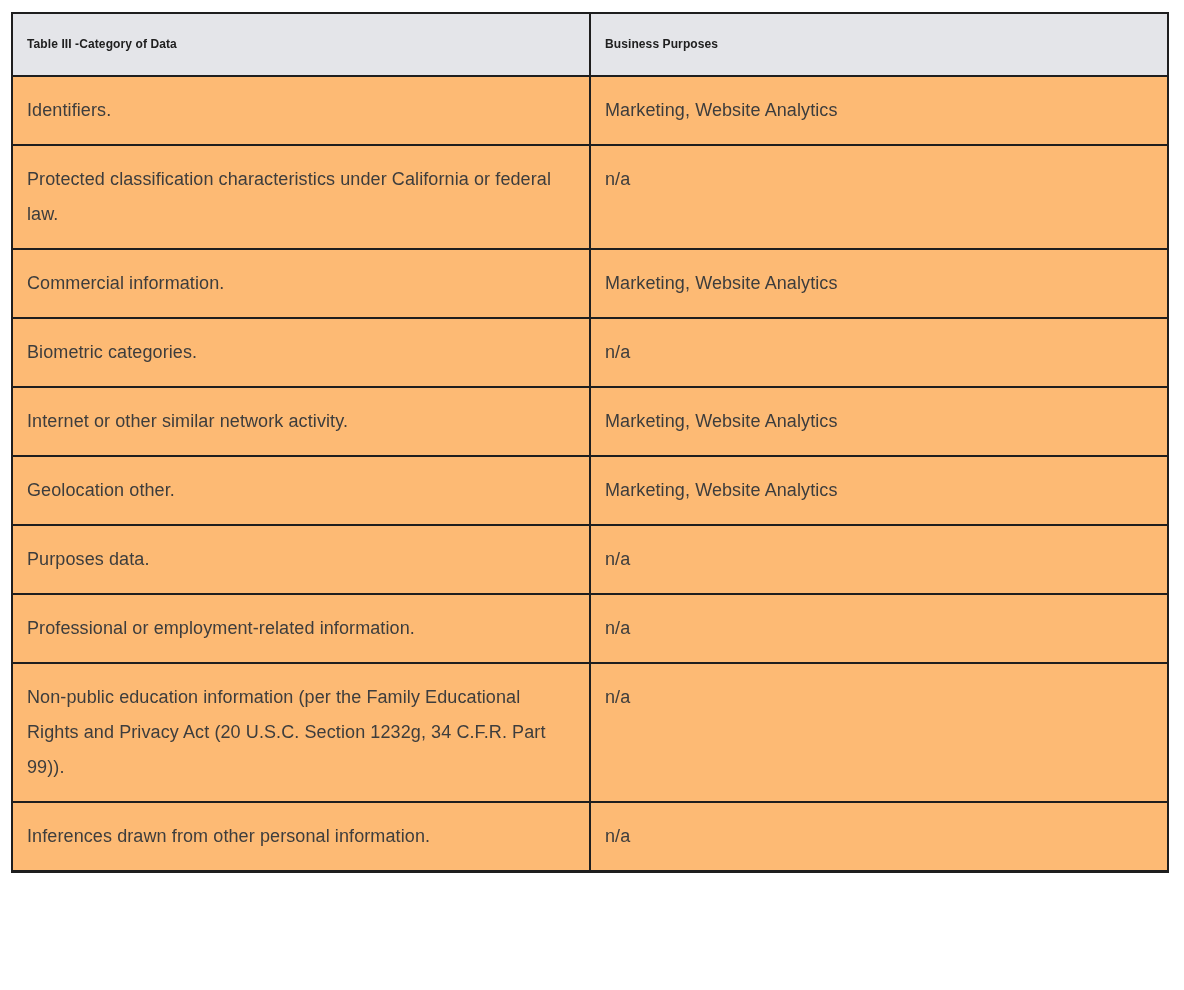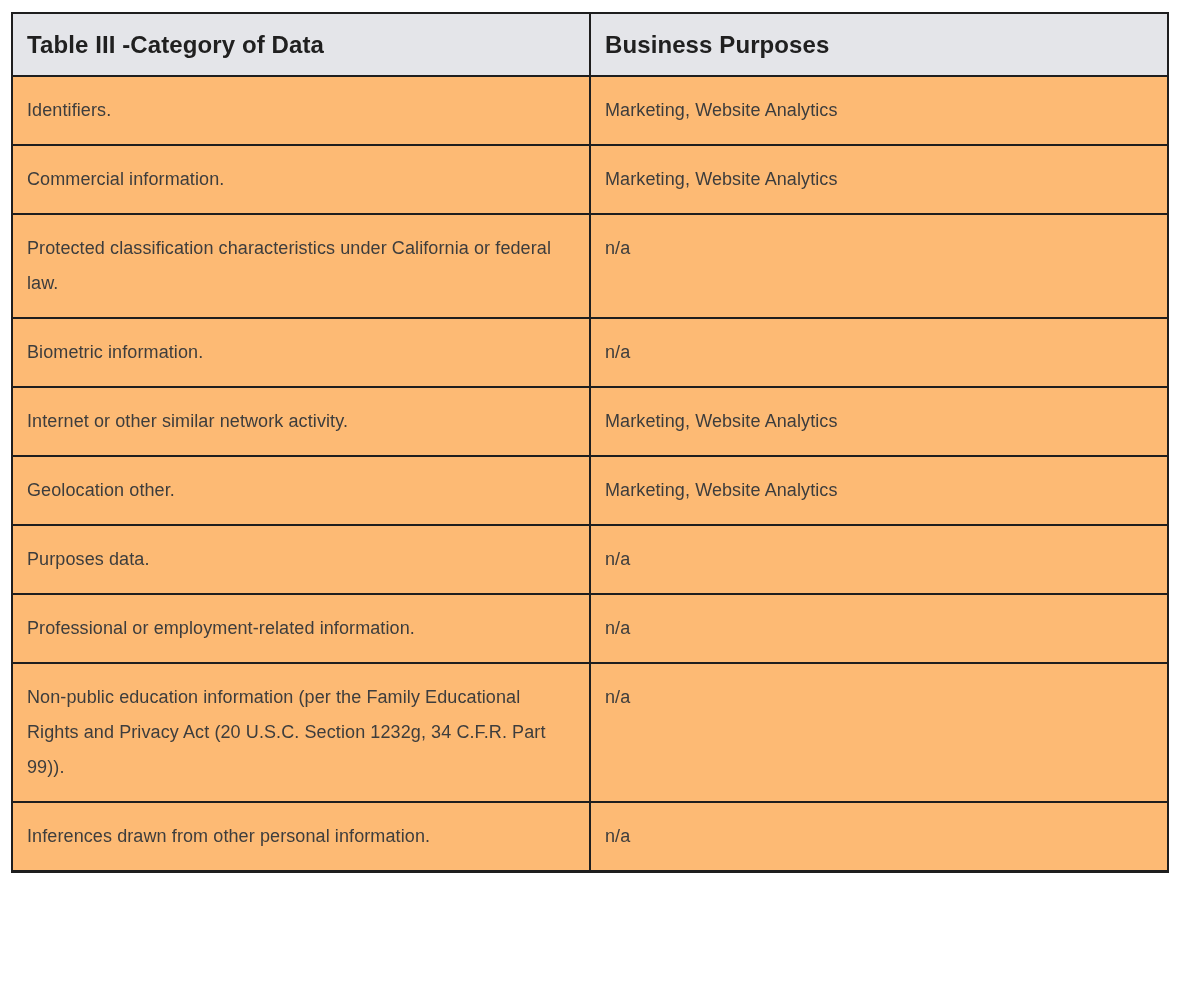--- a/index.html
+++ b/index.html
@@ -27,21 +27,21 @@
     vertical-align: top;
     text-align: left;
     box-sizing: border-box;
   }
   table.data-table tr:last-child td {
     border-bottom-width: 3px;
   }
   table.data-table th {
     background: #e4e5e9;
     color: #202020;
-    font-size: 24px;
+    font-size: 12px;
     font-weight: 600;
     line-height: 35px;
     padding: 13px 14px;
     letter-spacing: 0.1px;
   }
   table.data-table td {
     background: #fdba74;
     color: #3d3d3d;
     font-size: 18px;
     font-weight: 400;
@@ -60,29 +60,29 @@
         <th>Table III -Category of Data</th>
         <th>Business Purposes</th>
       </tr>
     </thead>
     <tbody>
       <tr>
         <td>Identifiers.</td>
         <td>Marketing, Website Analytics</td>
       </tr>
       <tr>
+        <td>Protected classification characteristics under California or federal law.</td>
+        <td>n/a</td>
+      </tr>
+      <tr>
         <td>Commercial information.</td>
         <td>Marketing, Website Analytics</td>
       </tr>
       <tr>
-        <td>Protected classification characteristics under California or federal law.</td>
-        <td>n/a</td>
-      </tr>
-      <tr>
-        <td>Biometric information.</td>
+        <td>Biometric categories.</td>
         <td>n/a</td>
       </tr>
       <tr>
         <td>Internet or other similar network activity.</td>
         <td>Marketing, Website Analytics</td>
       </tr>
       <tr>
         <td>Geolocation other.</td>
         <td>Marketing, Website Analytics</td>
       </tr>

